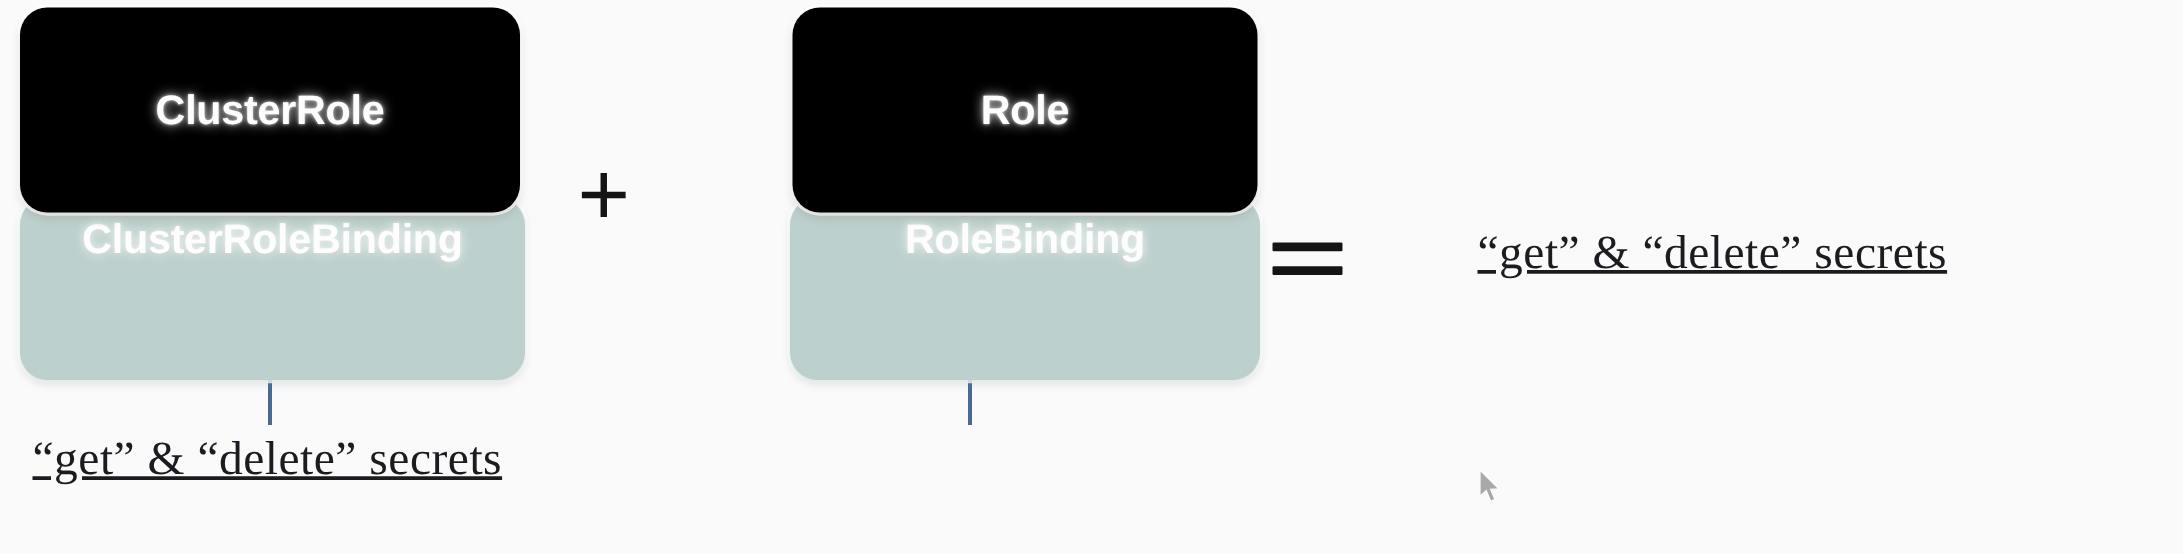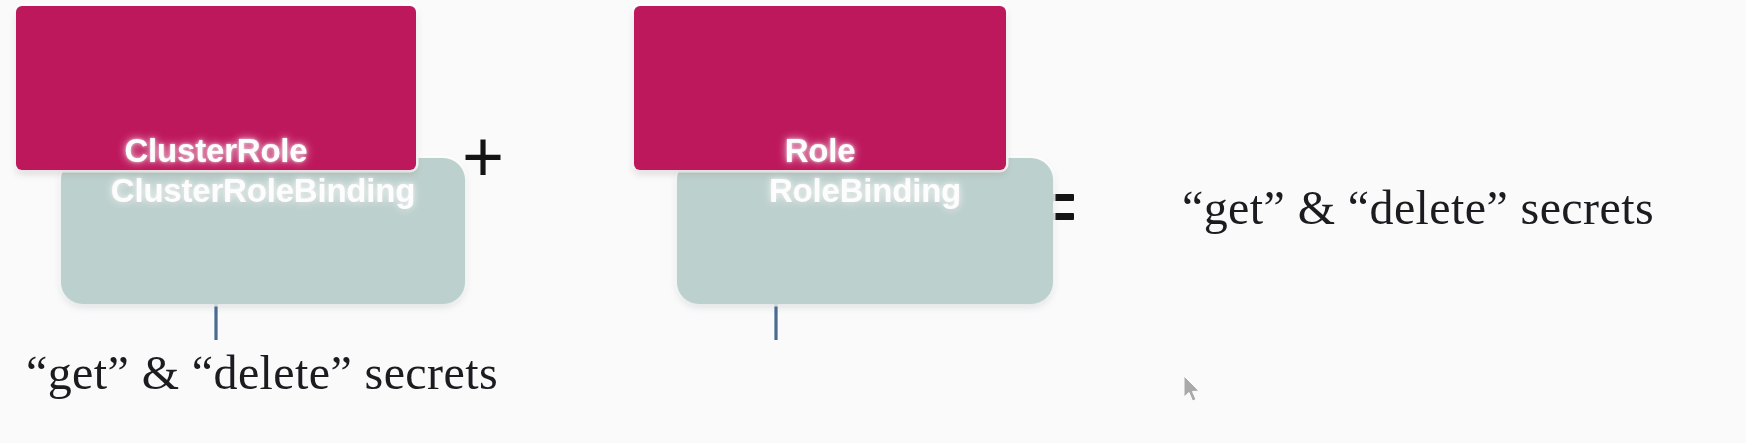--- a/index.html
+++ b/index.html
@@ -26,35 +26,33 @@
     position: absolute;
   }
   .card {
     position: absolute;
     box-sizing: border-box;
     display: flex;
     align-items: center;
     justify-content: center;
   }
   .card-top {
-    background: #be185d;
-    border-radius: 6px;
+    background: #000000;
+    border-radius: 22px;
     box-shadow: 0 4px 7px rgba(120,100,95,0.22),
                 0 0 0 2.5px rgba(255,255,255,0.92);
     z-index: 3;
-    align-items: flex-end;
   }
   .card-bottom {
     background: #bcd0cd;
     border-radius: 22px;
     box-shadow: 0 3px 7px rgba(110,125,122,0.22),
                 0 0 0 2.5px rgba(255,255,255,0.85);
     z-index: 2;
     align-items: flex-start;
-    margin-left: 45px;
   }
   .card-label {
     color: #fdfdfd;
     font-weight: bold;
     letter-spacing: -0.2px;
     text-shadow: 0 0 9px rgba(255,255,255,0.82),
                  0 0 3px rgba(255,255,255,0.65),
                  0 1px 2px rgba(110,95,90,0.22);
     white-space: nowrap;
   }
@@ -92,23 +90,24 @@
     border-radius: 1px;
   }
   .op-equals-bar.top { top: 0; }
   .op-equals-bar.bot { top: 19px; }
 
   
   .caption {
     position: absolute;
     font-family: "Liberation Serif", "DejaVu Serif", serif;
     color: #1c1c20;
-    font-size: 48px;
+    font-size: 38px;
     letter-spacing: 0.4px;
     white-space: nowrap;
+    text-decoration: underline;
   }
 
   
   .arrow {
     position: absolute;
   }
 
   
   .cursor {
     position: absolute;

